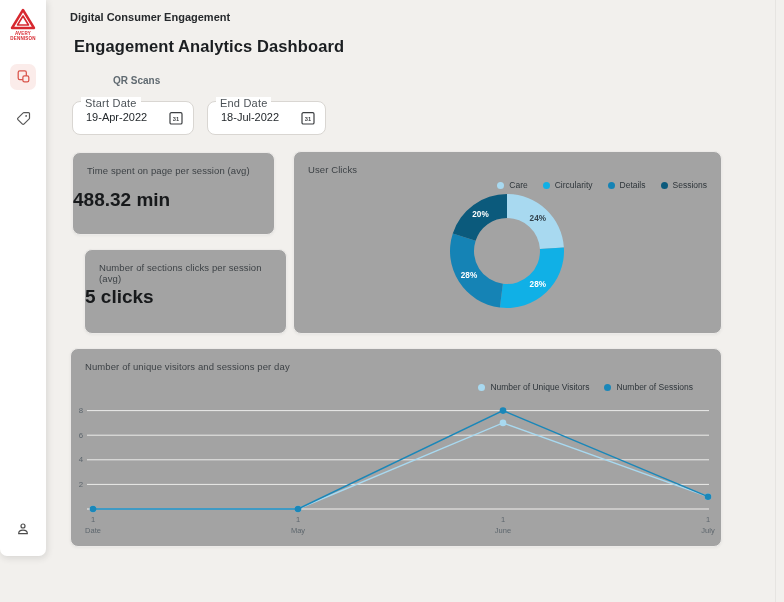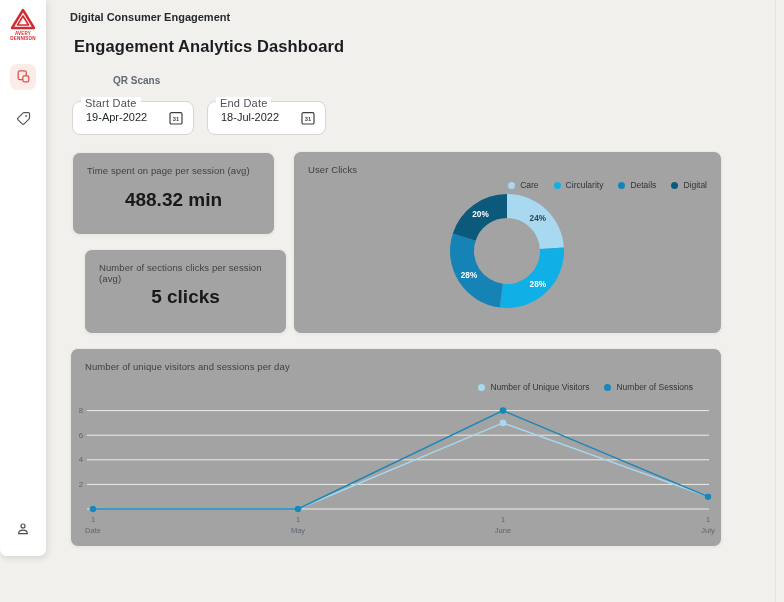--- a/index.html
+++ b/index.html
@@ -45,21 +45,21 @@
   #end-date{left:207px;top:101px;width:117px}
 
   
   .card{position:absolute;background:#a3a3a3;border:1px solid #eceae8;border-radius:8px;box-shadow:0 1px 3px rgba(25,30,36,.05)}
   #metric-1{left:72px;top:152px;width:201px;height:81px}
   #metric-2{left:84px;top:249px;width:201px;height:83px}
   #donut-card{left:293px;top:151px;width:427px;height:181px}
   #line-card{left:70px;top:348px;width:650px;height:197px}
 
   .card-title{position:absolute;left:14px;top:12px;font-size:9.5px;color:#3d4246;letter-spacing:.1px}
-  .metric-value{position:absolute;left:0;right:0;top:36px;text-align:center;font-size:19px;font-weight:700;color:#17191b}
+  .metric-value{position:absolute;left:0;right:0;top:36px;font-size:19px;font-weight:700;color:#17191b}
 
   
   .legend{position:absolute;display:flex;gap:15px;font-size:8.5px;color:#2e353a;align-items:flex-start}
   #donut-legend{right:14px;top:28px}
   #line-legend{right:28px;top:33px}
   .legend .item{display:flex;align-items:center;gap:5px;cursor:pointer}
   .legend .dot{width:7px;height:7px;border-radius:50%;flex:0 0 auto}
 
   
   #donut-svg{position:absolute;left:148px;top:34px}
@@ -146,21 +146,21 @@
       <div class="item">
         <span class="dot" style="background: rgb(16, 176, 230);"></span>
         <span>Circularity</span>
       </div>
       <div class="item">
         <span class="dot" style="background: rgb(21, 131, 181);"></span>
         <span>Details</span>
       </div>
       <div class="item">
         <span class="dot" style="background: rgb(11, 90, 124);"></span>
-        <span>Digital</span>
+        <span>Sessions</span>
       </div>
     </div>
   <svg id="donut-svg" width="130" height="130" viewBox="-65 -65 130 130">
       <path d="M 0.00,-57.00 A 57 57 0 0 1 56.89,-3.58 L 32.93,-2.07 A 33 33 0 0 0 0.00,-33.00 Z" fill="#a8d9f0"></path>
       <text x="30.8" y="-30.0" text-anchor="middle" font-size="8.2" font-weight="bold" fill="#33434d" font-family="Liberation Sans, sans-serif">24%</text>
       <path d="M 56.89,-3.58 A 57 57 0 0 1 -7.14,56.55 L -4.14,32.74 A 33 33 0 0 0 32.93,-2.07 Z" fill="#10b0e6"></path>
       <text x="30.8" y="35.6" text-anchor="middle" font-size="8.2" font-weight="bold" fill="#ffffff" font-family="Liberation Sans, sans-serif">28%</text>
       <path d="M -7.14,56.55 A 57 57 0 0 1 -54.21,-17.61 L -31.38,-10.20 A 33 33 0 0 0 -4.14,32.74 Z" fill="#1583b5"></path>
       <text x="-38.0" y="26.9" text-anchor="middle" font-size="8.2" font-weight="bold" fill="#ffffff" font-family="Liberation Sans, sans-serif">28%</text>
       <path d="M -54.21,-17.61 A 57 57 0 0 1 -0.00,-57.00 L -0.00,-33.00 A 33 33 0 0 0 -31.38,-10.20 Z" fill="#0b5a7c"></path>

